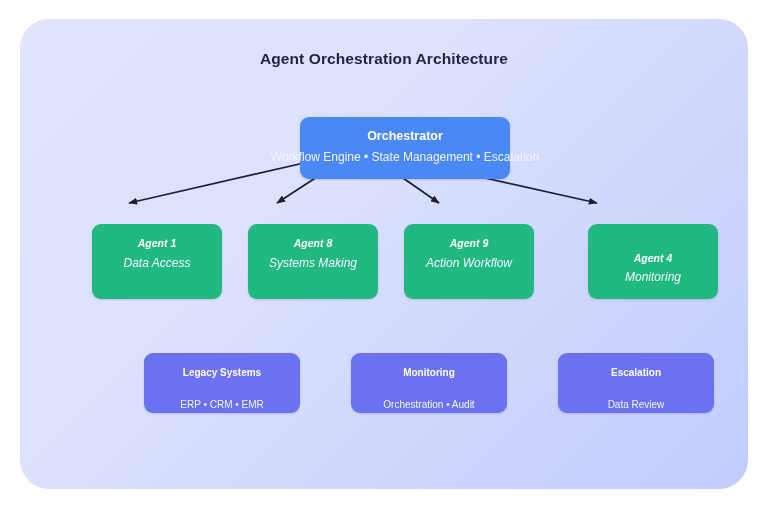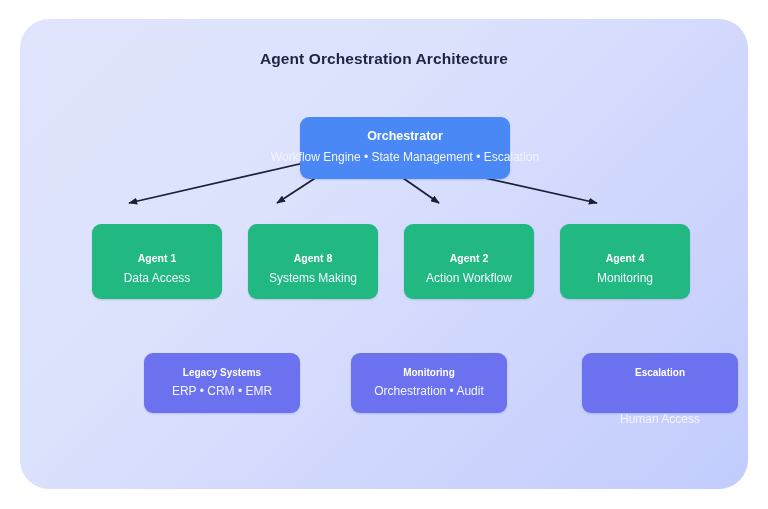--- a/index.html
+++ b/index.html
@@ -83,43 +83,44 @@
   #orchestrator .node-title { font-size: 12.5px; }
   #orchestrator .node-sub   { font-size: 12px; margin-top: 7px; text-align: right; }
 
   
   .agent {
     top: 205px;
     width: 130px;
     height: 75px;
     background: #22b882;
     justify-content: flex-start;
-    padding-top: 29px;
+    padding-top: 14px;
+    font-style: italic;
   }
   .agent .node-title { font-size: 10.5px; }
   .agent .node-sub   { font-size: 12px; margin-top: 7px; }
   #agent-1 { left: 72px; }
   #agent-2 { left: 228px; }
   #agent-3 { left: 384px; }
-  #agent-4 { left: 540px; }
+  #agent-4 { left: 568px; justify-content: center; }
 
   
   .support {
     top: 334px;
     width: 156px;
     height: 60px;
     background: #6c72ef;
     justify-content: flex-start;
     padding-top: 14px;
   }
   .support .node-title { font-size: 10px; }
-  .support .node-sub   { font-size: 12px; margin-top: 7px; }
+  .support .node-sub   { font-size: 10px; margin-top: 21px; }
   #support-1 { left: 124px; }
   #support-2 { left: 331px; }
-  #support-3 { left: 562px; gap: 28px; }
+  #support-3 { left: 538px; }
 
   
   #edges {
     position: absolute;
     left: 0;
     top: 0;
     width: 728px;
     height: 470px;
     pointer-events: none;
   }
@@ -156,38 +157,38 @@
       <div class="node-title">Agent 1</div>
       <div class="node-sub">Data Access</div>
     </div>
 
     <div class="node agent" id="agent-2">
       <div class="node-title">Agent 8</div>
       <div class="node-sub">Systems Making</div>
     </div>
 
     <div class="node agent" id="agent-3">
-      <div class="node-title">Agent 2</div>
+      <div class="node-title">Agent 9</div>
       <div class="node-sub">Action Workflow</div>
     </div>
 
     <div class="node agent" id="agent-4">
       <div class="node-title">Agent 4</div>
       <div class="node-sub">Monitoring</div>
     </div>
 
     <div class="node support" id="support-1">
       <div class="node-title">Legacy Systems</div>
       <div class="node-sub">ERP • CRM • EMR</div>
     </div>
 
     <div class="node support" id="support-2">
       <div class="node-title">Monitoring</div>
       <div class="node-sub">Orchestration • Audit</div>
     </div>
 
     <div class="node support" id="support-3">
       <div class="node-title">Escalation</div>
-      <div class="node-sub">Human Access</div>
+      <div class="node-sub">Data Review</div>
     </div>
 
   </div>
 </div>
 
 </body></html>

